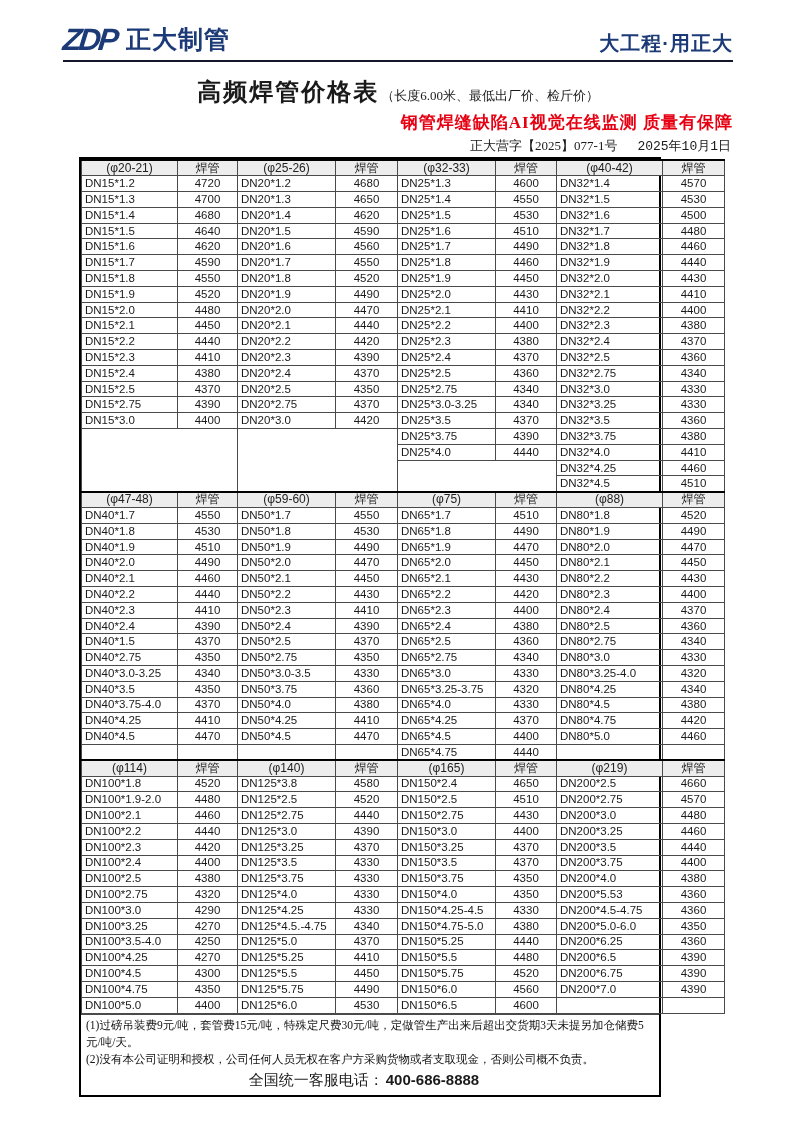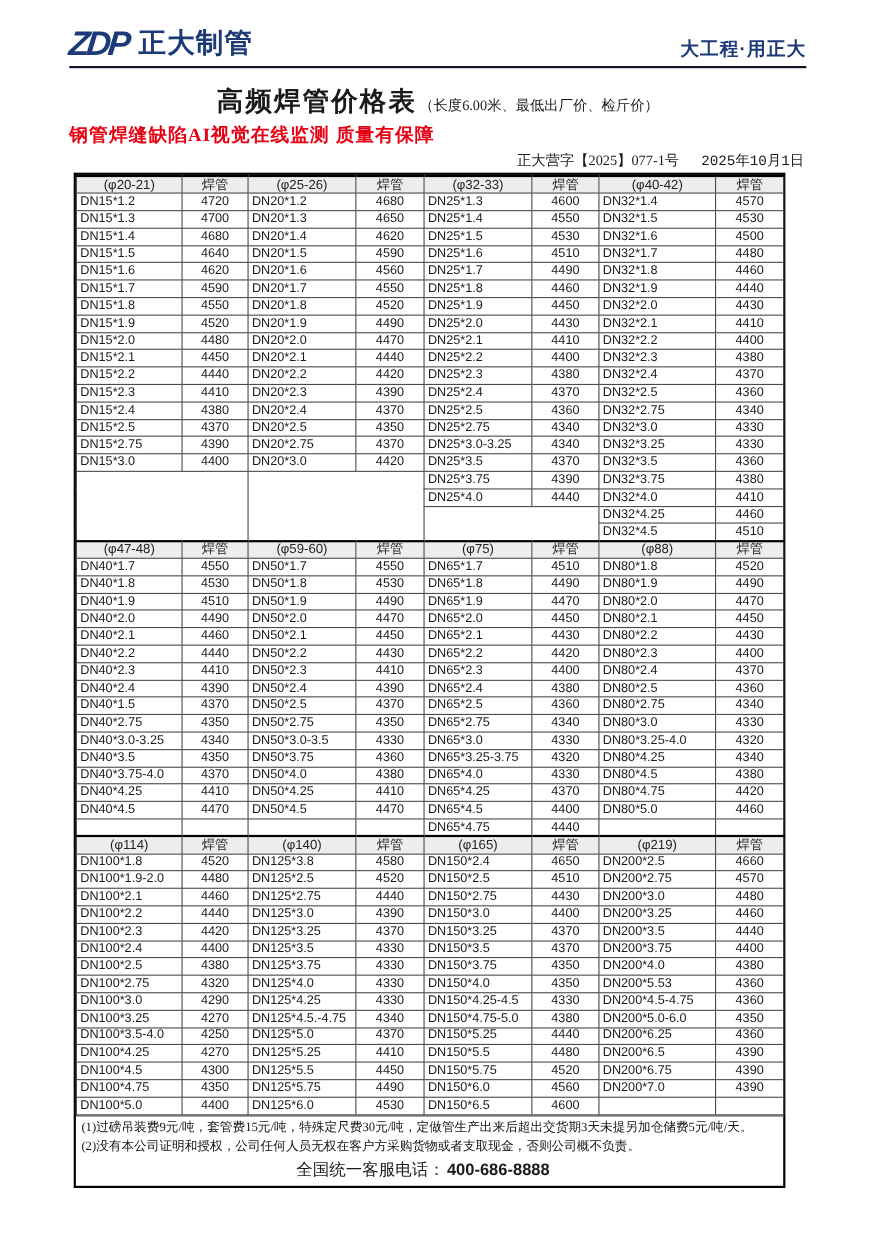--- a/index.html
+++ b/index.html
@@ -4,32 +4,32 @@
 <style>
   html,body{margin:0;padding:0;background:#ffffff;}
   body{width:793px;height:1122px;font-family:"Liberation Sans",sans-serif;color:#1a1a1a;overflow:hidden;}
   .page{box-sizing:border-box;width:793px;height:1122px;padding:24px 60px 0 63px;background:#fff;}
 
   
   .brand-bar{display:flex;justify-content:space-between;align-items:flex-end;border-bottom:2px solid #14172b;padding-bottom:5px;}
   .brand-left{display:flex;align-items:center;color:#1b3a77;}
   .zdp-mark{font-family:"Liberation Sans",sans-serif;font-style:italic;font-weight:900;font-size:31px;letter-spacing:-3px;transform:skewX(-6deg);line-height:1;}
   .brand-name{font-weight:900;font-size:25px;margin-left:10px;letter-spacing:1px;line-height:1;}
-  .slogan{color:#1b3a77;font-weight:900;font-size:17px;letter-spacing:1px;line-height:1;padding-bottom:2px;}
+  .slogan{color:#1b3a77;font-weight:900;font-size:20px;letter-spacing:1px;line-height:1;padding-bottom:2px;}
 
   
   .title-row{text-align:center;margin-top:14px;font-family:"Liberation Serif",serif;white-space:nowrap;}
   .title-main{font-size:24px;font-weight:bold;letter-spacing:2px;}
   .title-note{font-size:13px;font-weight:normal;margin-left:2px;}
-  .red-line{text-align:left;color:#e60012;font-weight:bold;font-size:17px;letter-spacing:1px;font-family:"Liberation Serif",serif;margin-top:3px;}
+  .red-line{text-align:right;color:#e60012;font-weight:bold;font-size:17px;letter-spacing:1px;font-family:"Liberation Serif",serif;margin-top:3px;}
   .doc-line{text-align:right;font-family:"Liberation Serif",serif;font-size:13px;margin:3px 2px 2px 0;}
   .doc-line .doc-date{margin-left:20px;font-family:Liberation Mono, monospace;}
 
   
-  .table-wrap{margin-left:4px;width:647px;border:2px solid #000;box-sizing:border-box;}
+  .table-wrap{margin-left:16px;width:582px;border:2px solid #000;box-sizing:border-box;}
   table{border-collapse:collapse;width:100%;table-layout:fixed;}
   td,th{border:1px solid #4a4a4a;font-size:11.5px;height:15.8px;line-height:13px;padding:0 3px;overflow:hidden;white-space:nowrap;box-sizing:border-box;}
   tr.section-header th{background:#ededed;font-weight:normal;font-size:12px;text-align:center;border-top:2px solid #000;color:#222;}
   td.name-c{text-align:left;}
   td.price-c{text-align:center;}
   .pair-start{border-left:1.5px solid #000;}
   td.merged-empty{background:#fff;}
 
   
   .notes{border-top:1px solid #4a4a4a;font-family:"Liberation Serif",serif;font-size:11.5px;line-height:17px;padding:2px 5px 0 5px;color:#111;}

